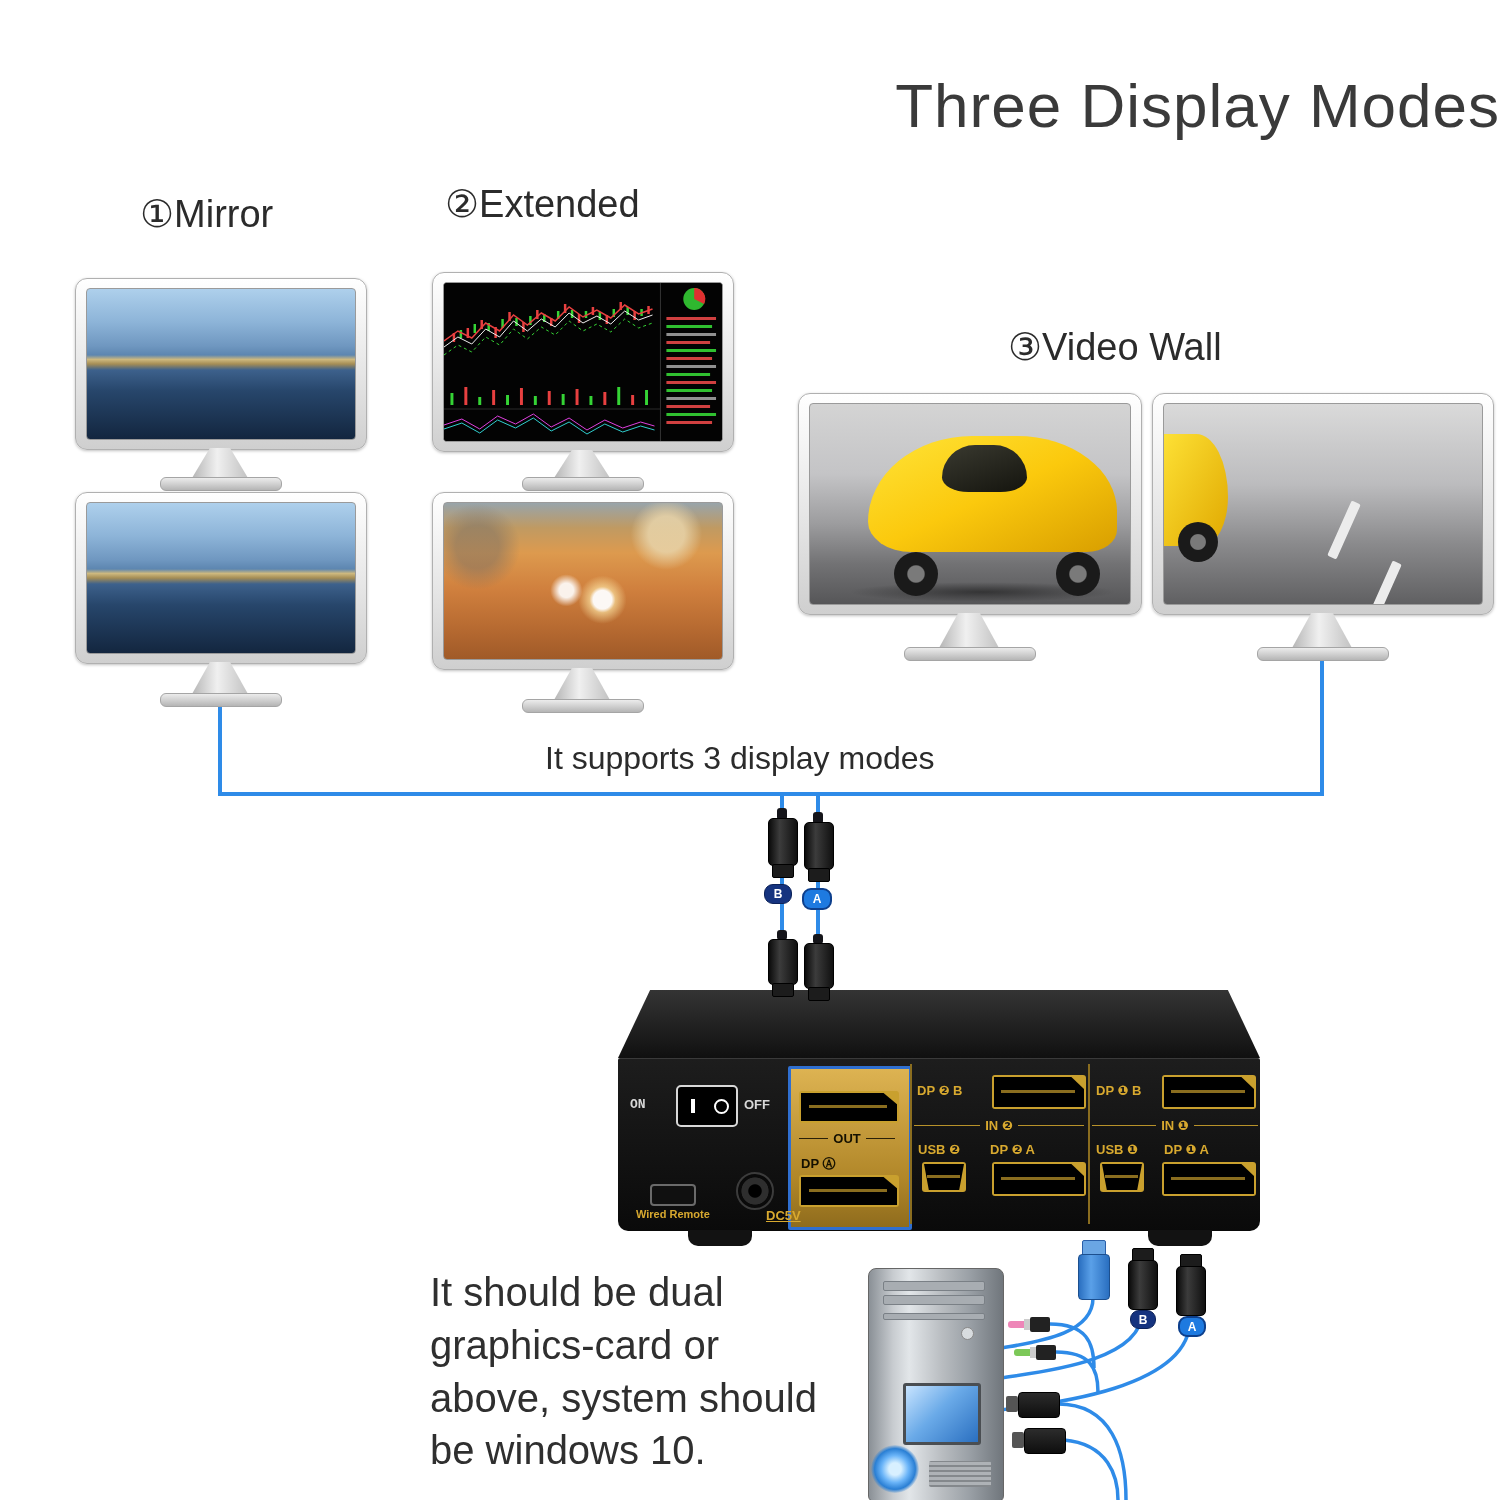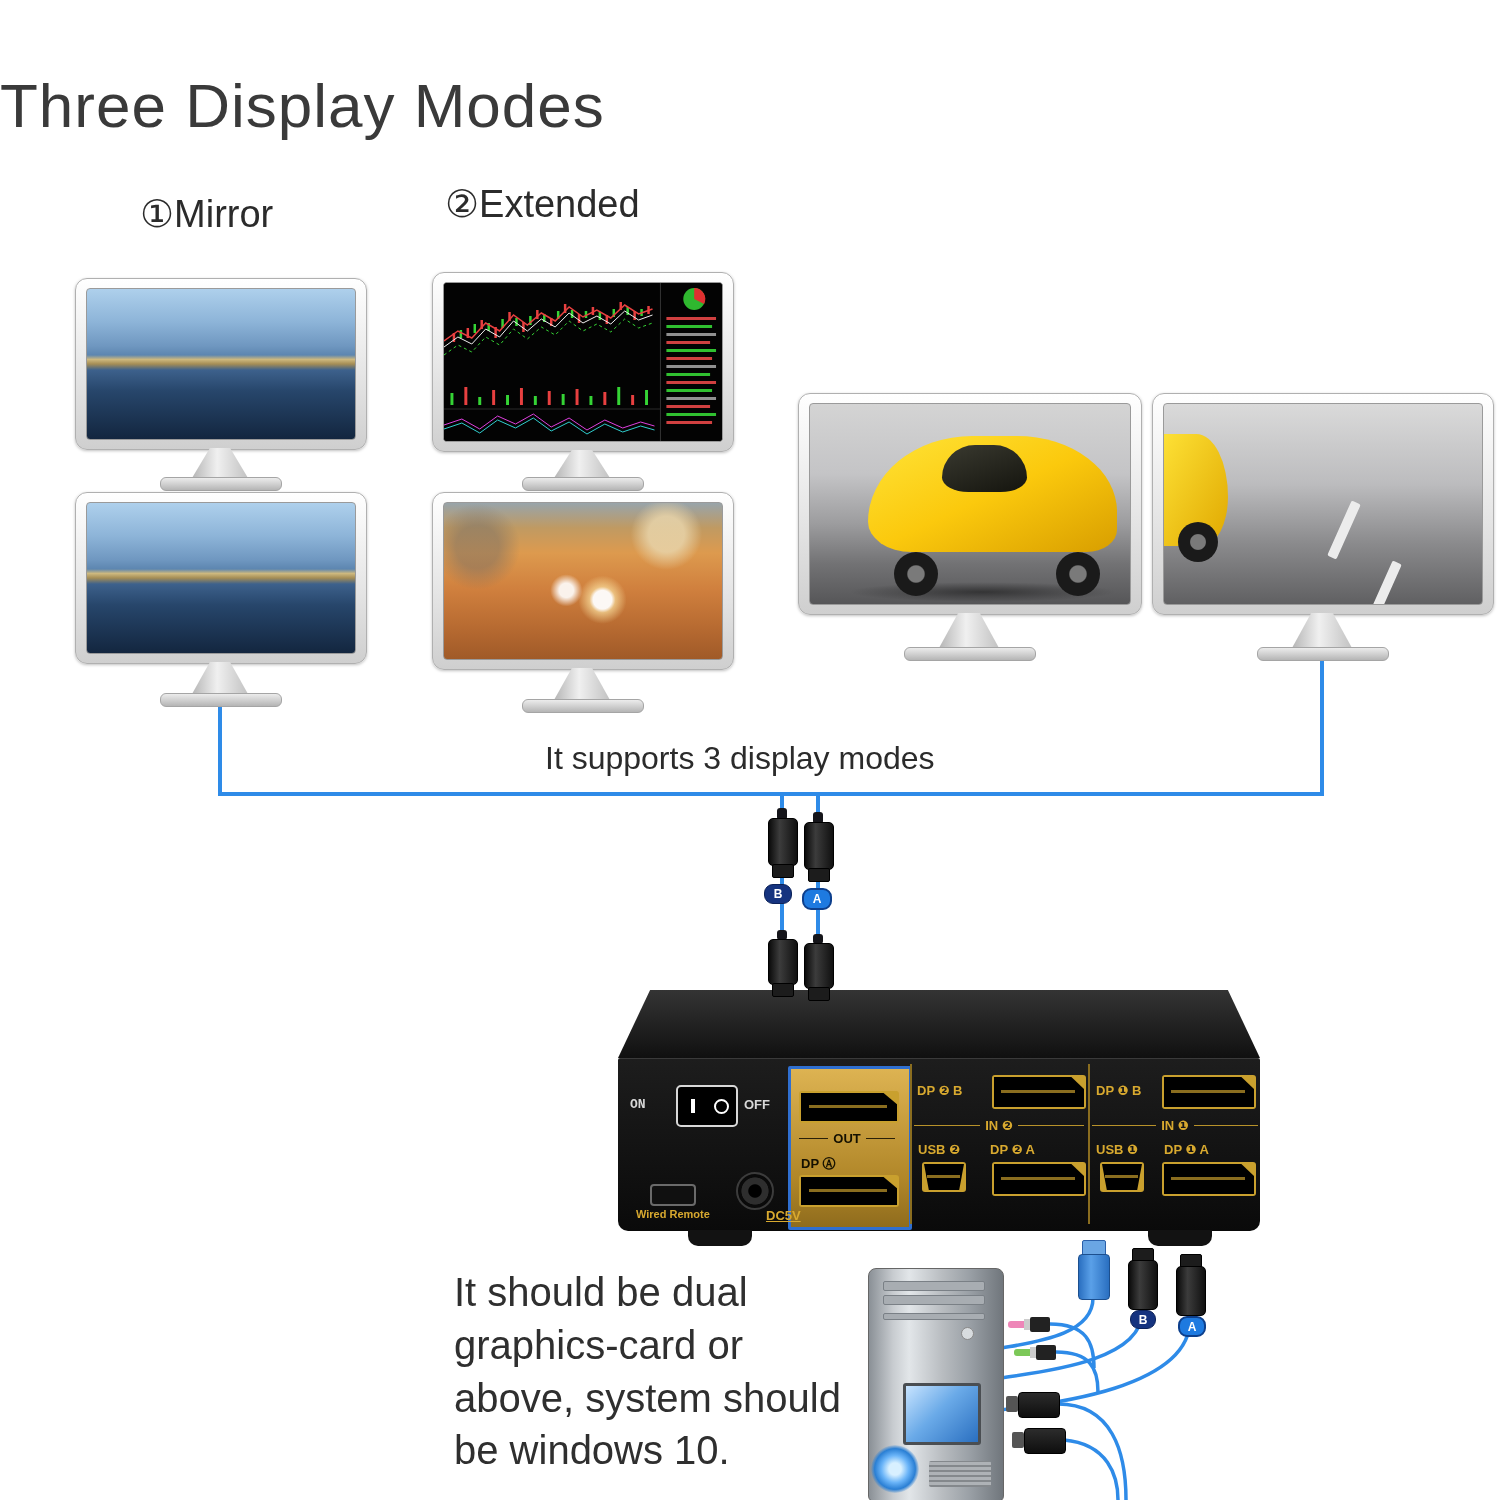--- a/index.html
+++ b/index.html
@@ -1,20 +1,20 @@
 <!DOCTYPE html>
 <html><head>
 <meta charset="utf-8">
 <style>
   html,body{margin:0;padding:0;background:#fff;}
   body{font-family:"Liberation Sans","DejaVu Sans",sans-serif;}
   #canvas{position:relative;width:1500px;height:1500px;background:#ffffff;overflow:hidden;}
   .abs{position:absolute;}
 
-  .page-title{left:0;right:0;top:70px;text-align:left;font-size:62px;color:#3a3a3a;letter-spacing:1px;}
+  .page-title{left:0;right:0;top:70px;text-align:right;font-size:62px;color:#3a3a3a;letter-spacing:1px;}
   .mode-label{font-size:38px;color:#2b2b2b;white-space:nowrap;}
   .caption{font-size:32px;color:#2b2b2b;white-space:nowrap;}
   .note{font-size:40px;line-height:1.32;color:#2f2f2f;white-space:pre-line;}
 
   
   .monitor-frame{background:linear-gradient(180deg,#ffffff,#e6e6e6 55%,#cfcfcf);border:1px solid #b0b0b0;border-radius:12px;box-shadow:0 1px 3px rgba(0,0,0,.25);}
   .screen{position:absolute;left:10px;top:9px;right:10px;bottom:9px;border-radius:4px;overflow:hidden;border:1px solid #9a9a9a;background:#000;}
   .neck{background:linear-gradient(90deg,#b5b5b5,#f0f0f0 45%,#c2c2c2);clip-path:polygon(32% 0,68% 0,100% 100%,0 100%);}
   .mbase{background:linear-gradient(180deg,#ececec,#b5b5b5);border:1px solid #a5a5a5;border-radius:6px;}
 
@@ -82,20 +82,21 @@
   .hplug-tip{background:#555;border-radius:2px;}
 </style>
 </head>
 <body>
 
 <div id="canvas">
 
   <div class="abs page-title">Three Display Modes</div>
   <div class="abs mode-label" style="left:140px;top:192px;">①Mirror</div>
   <div class="abs mode-label" style="left:445px;top:182px;">②Extended</div>
+  <div class="abs mode-label" style="left:1008px;top:325px;">③Video Wall</div>
 
   <svg class="abs" style="left:0;top:0;width:1500px;height:1500px;pointer-events:none;" viewBox="0 0 1500 1500">
     <path d="M220,705 L220,794 L1322,794 L1322,659" fill="none" stroke="#2e8be8" stroke-width="4"></path>
     <path d="M782,794 L782,812" fill="none" stroke="#2e8be8" stroke-width="4"></path>
     <path d="M818,794 L818,816" fill="none" stroke="#2e8be8" stroke-width="4"></path>
     <path d="M782,876 L782,934" fill="none" stroke="#2e8be8" stroke-width="4"></path>
     <path d="M818,880 L818,938" fill="none" stroke="#2e8be8" stroke-width="4"></path>
     <path d="M1093,1298 C1093,1335 1035,1342 1002,1348" fill="none" stroke="#2e8be8" stroke-width="3.5"></path>
     <path d="M1142,1312 C1142,1362 1040,1372 1000,1378" fill="none" stroke="#2e8be8" stroke-width="3.5"></path>
     <path d="M1190,1320 C1190,1388 1052,1404 1000,1410" fill="none" stroke="#2e8be8" stroke-width="3.5"></path>
@@ -274,21 +275,21 @@
   <div class="abs badge badge-b" style="left:764px;top:884px;width:26px;height:18px;">B</div>
   <div class="abs badge badge-a" style="left:802px;top:888px;width:26px;height:18px;">A</div>
 
   <div class="abs strain" style="left:777px;top:930px;width:10px;height:10px;"></div>
   <div class="abs plug-body" style="left:768px;top:939px;width:28px;height:44px;"></div>
   <div class="abs plug-tip" style="left:772px;top:983px;width:20px;height:12px;"></div>
   <div class="abs strain" style="left:813px;top:934px;width:10px;height:10px;"></div>
   <div class="abs plug-body" style="left:804px;top:943px;width:28px;height:44px;"></div>
   <div class="abs plug-tip" style="left:808px;top:987px;width:20px;height:12px;"></div>
 
-  <div class="abs note" style="left:454px;top:1266px;">It should be dual
+  <div class="abs note" style="left:430px;top:1266px;">It should be dual
 graphics-card or
 above, system should
 be windows 10.</div>
 
   <div class="abs tower" style="left:868px;top:1268px;width:134px;height:232px;">
     <div class="bay" style="position:absolute;left:14px;top:12px;width:100px;height:8px;"></div>
     <div class="bay" style="position:absolute;left:14px;top:26px;width:100px;height:8px;"></div>
     <div class="bay" style="position:absolute;left:14px;top:44px;width:100px;height:5px;"></div>
     <div style="position:absolute;left:92px;top:58px;width:11px;height:11px;border-radius:50%;background:#d8dcdf;border:1px solid #888;"></div>
     <div class="lcd" style="position:absolute;left:34px;top:114px;width:72px;height:56px;"></div>

